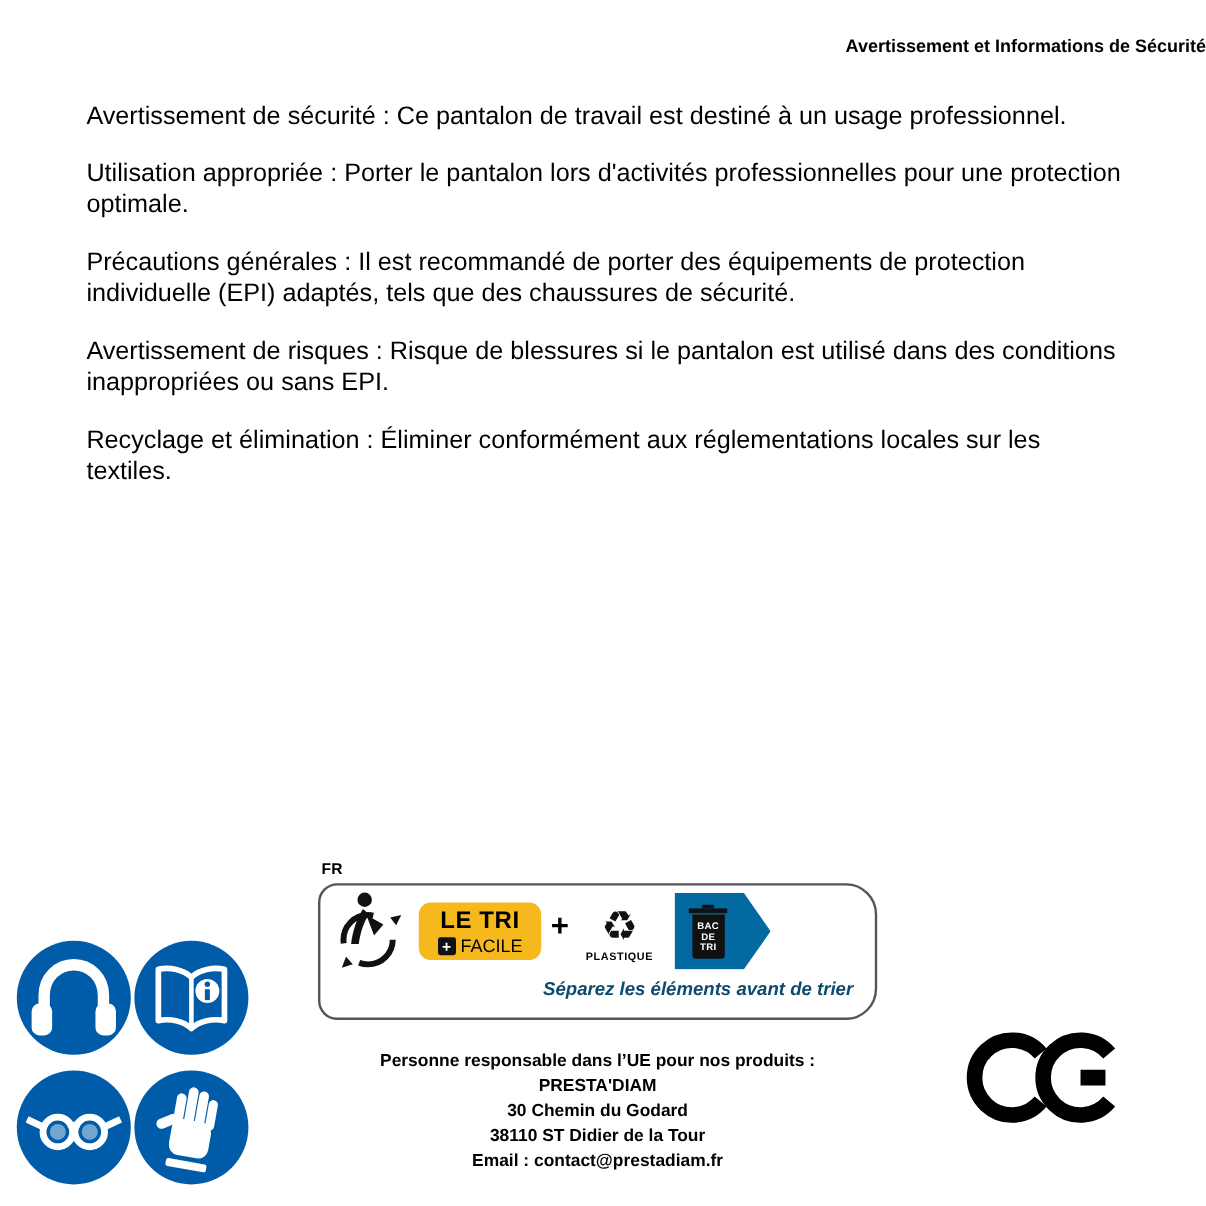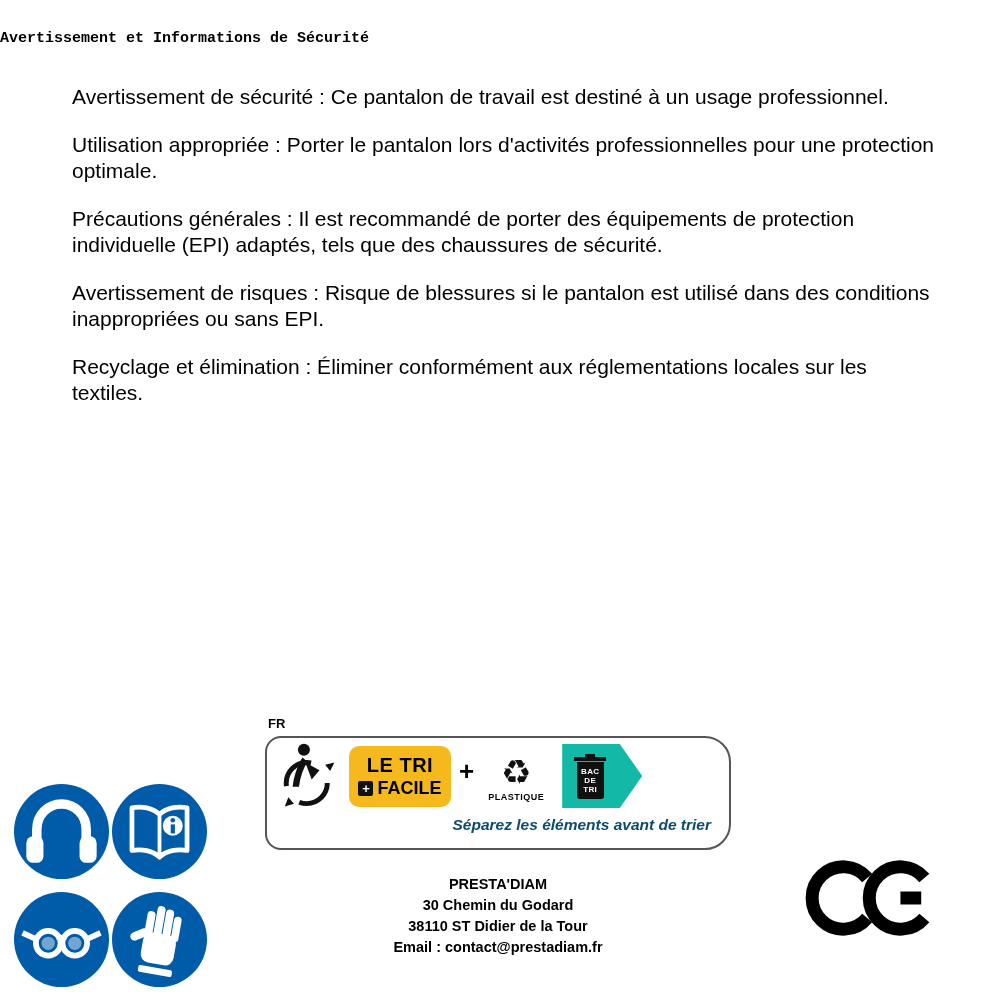--- a/index.html
+++ b/index.html
@@ -1,21 +1,21 @@
 <!DOCTYPE html>
 <html><head>
 <meta charset="utf-8">
 <style>
   * { margin: 0; padding: 0; box-sizing: border-box; }
   html, body { width: 1005px; height: 1005px; background: #fff; overflow: hidden; }
   body { font-family: "Liberation Sans", sans-serif; color: #000; position: relative; }
 
   .title {
     position: absolute; top: 30px; left: 0; width: 100%;
-    text-align: left; font-size: 15px; font-weight: bold; font-family: Liberation Mono, monospace;
+    text-align: right; font-size: 15px; font-weight: bold;
   }
 
   .content {
     position: absolute; top: 84px; left: 72px; right: 68px;
     font-size: 21px; line-height: 26px;
   }
   .content p { margin-bottom: 22px; }
 
   
   .pictograms {
@@ -38,40 +38,40 @@
     position: absolute; left: 265px; top: 736px; width: 466px; height: 114px;
     border: 2px solid #555; border-radius: 16px 26px 26px 16px;
     background: #fff; overflow: hidden;
   }
   .tri-row {
     height: 74px; display: flex; align-items: center; padding: 2px 4px 0 6px;
   }
   .triman { width: 76px; height: 68px; flex: 0 0 auto; }
   .triman svg { width: 100%; height: 100%; }
   .tri-yellow {
-    width: 102px; height: 61px; background: #F5B91E; border-radius: 10px;
+    width: 102px; height: 48px; background: #F5B91E; border-radius: 10px;
     display: flex; flex-direction: column; align-items: center; justify-content: center;
     flex: 0 0 auto; margin-right: 6px;
   }
   .tri-l1 { font-size: 20px; font-weight: 800; letter-spacing: 0.5px; }
   .tri-l2 { display: flex; align-items: center; margin-top: 1px; }
   .plusbox {
     display: inline-block; width: 15px; height: 15px; background: #111; color: #fff;
     font-size: 13px; font-weight: bold; line-height: 15px; text-align: center;
     border-radius: 2px; margin-right: 4px;
   }
-  .tri-l2 .facile { font-size: 18px; font-weight: 700; }
+  .tri-l2 .facile { font-size: 15px; font-weight: 400; }
   .mat { width: 80px; text-align: center; flex: 0 0 auto; }
   .mat-icon { height: 40px; display: flex; align-items: flex-end; justify-content: center; }
   .mat-icon svg { width: 52px; height: 38px; }
   .recycle-glyph { font-size: 34px; line-height: 38px; color: #111; display: block; }
   .mat-label { font-size: 9px; font-weight: bold; letter-spacing: 0.5px; margin-top: 1px; }
   .mat-plus { font-size: 26px; font-weight: bold; margin: 0 2px 10px 2px; flex: 0 0 auto; }
   .tri-arrow {
-    width: 80px; height: 64px; margin-left: 6px; background: #14b8a6;
+    width: 80px; height: 64px; margin-left: 6px; background: #0369a1;
     clip-path: polygon(0% 0%, 72% 0%, 100% 50%, 72% 100%, 0% 100%);
     display: flex; align-items: center; justify-content: flex-start;
     padding-left: 12px; flex: 0 0 auto;
   }
   .bin { width: 32px; }
   .bin-knob { width: 10px; height: 3px; background: #111; margin: 0 auto; }
   .bin-lid { width: 32px; height: 4px; background: #111; margin-bottom: 1px; }
   .bin-body {
     width: 27px; height: 37px; background: #111; margin: 0 auto; border-radius: 0 0 3px 3px;
     color: #fff; font-size: 8px; font-weight: bold; text-align: center;
@@ -198,20 +198,21 @@
             <div>TRI</div>
           </div>
         </div>
       </div>
 
     </div>
     <div class="tri-tagline">Séparez les éléments avant de trier</div>
   </div>
 
   <div class="address">
+    <p>Personne responsable dans l’UE pour nos produits :</p>
     <p>PRESTA'DIAM</p>
     <p>30 Chemin du Godard</p>
     <p>38110 ST Didier de la Tour</p>
     <p>Email : contact@prestadiam.fr</p>
   </div>
 
   <div class="ce">
     <svg viewBox="0 0 164 100">
       <g fill="none" stroke="#000" stroke-width="15">
         <path d="M 77.6 26.9 A 36 36 0 1 0 77.6 73.1"></path>

